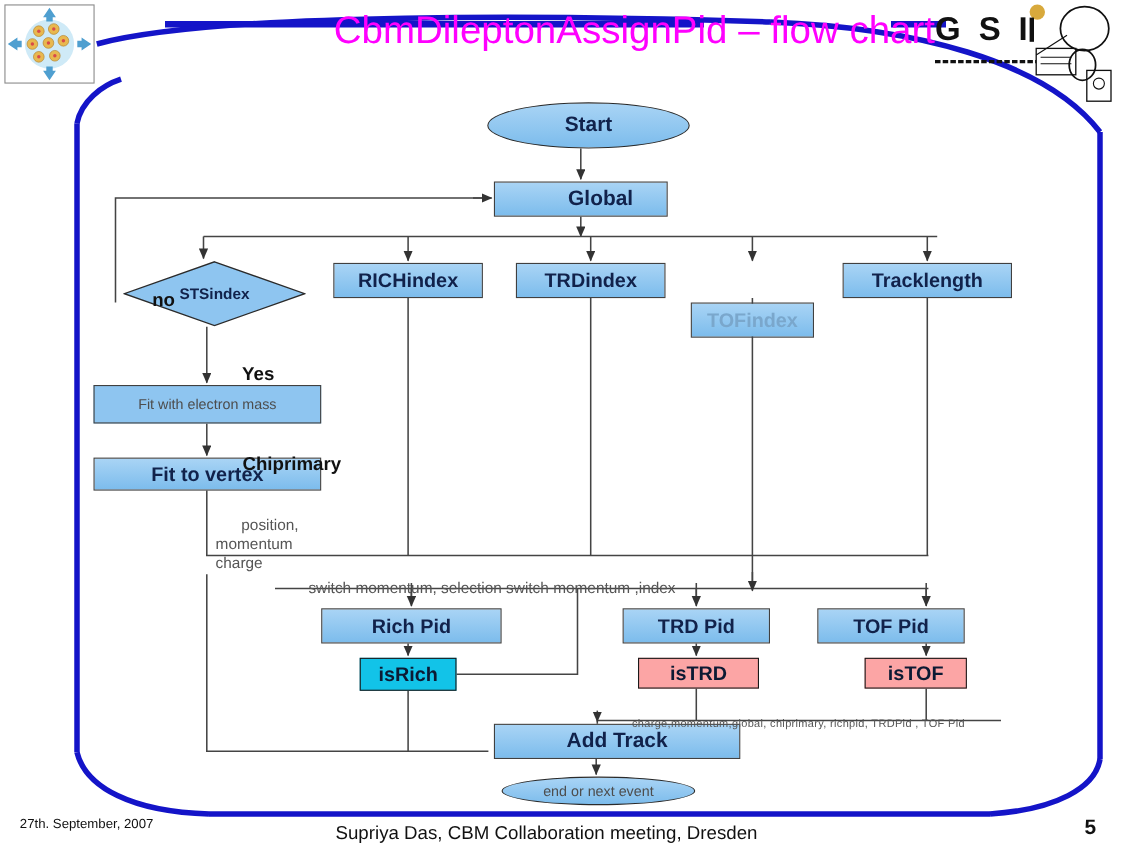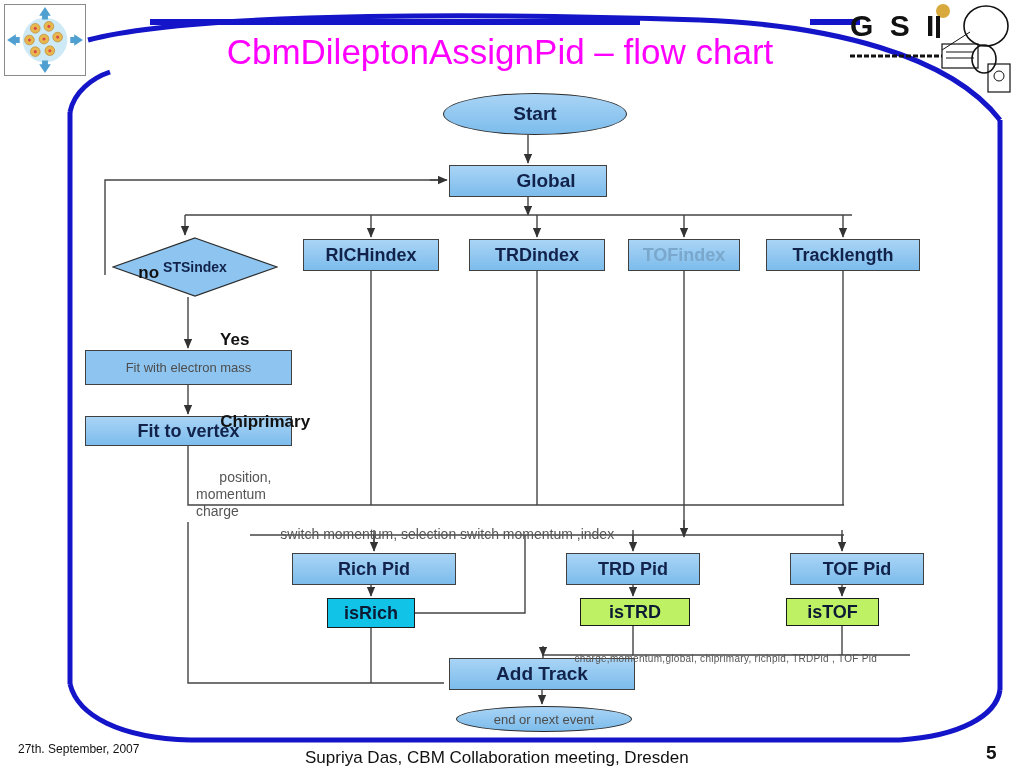--- a/index.html
+++ b/index.html
@@ -19,23 +19,22 @@
   #cbm-logo{
     position:absolute;left:4px;top:4px;width:82px;height:72px;
     border:1px solid #8a8a8a;background:#ffffff;box-sizing:border-box;
   }
   #gsi-logo{position:absolute;left:838px;top:2px;width:182px;height:92px;}
 
   
   #title{
     position:absolute;left:150px;top:6px;width:700px;height:44px;
     color:#ff00ff;font-size:35px;font-weight:400;
-    text-align:center;line-height:44px;white-space:nowrap;
-    font-family:"Liberation Sans", sans-serif;
-    margin-top:24px;
+    text-align:right;line-height:44px;white-space:nowrap;
+    font-family:"Liberation Sans", sans-serif;
   }
 
   
   #chart{position:absolute;left:0;top:80px;width:1024px;height:660px;}
   #edges{position:absolute;left:0;top:0;width:1024px;height:660px;}
 
   .node{
     position:absolute;box-sizing:border-box;
     display:flex;align-items:center;justify-content:center;
     text-align:center;
@@ -48,22 +47,22 @@
   }
   .box-grad{
     background:linear-gradient(180deg,#a9d4f5 0%,#7cbcec 100%);
   }
   .ellipse{
     background:linear-gradient(180deg,#a9d4f5 0%,#7cbcec 100%);
     border:1px solid #2b2b2b;border-radius:50%;
     font-weight:bold;
   }
   .cyan{background:#12c3e8;border:1px solid #1a1a1a;font-weight:bold;color:#0c1a33;}
-  .deepblue{background:#bef264;border:1px solid #1a1a1a;font-weight:bold;color:#0c1a33;}
-  .faded{color:#7aa7cc;font-weight:bold;}
+  .deepblue{background:#fca5a5;border:1px solid #1a1a1a;font-weight:bold;color:#0c1a33;}
+  .faded{color:#7aa7cc;font-weight:bold;margin-top:36px;}
   .thin{font-weight:normal;color:#4d4d4d;}
 
   .edge-label{
     position:absolute;color:#111111;
     font-family:"Liberation Sans", sans-serif;
     white-space:pre;
   }
   .lbl-bold{font-weight:bold;}
   .lbl-gray{color:#555555;}
 
@@ -281,37 +280,37 @@
     </div>
 
     <div class="node box box-grad" style="left:292px;top:473px;width:164px;height:32px;font-size:18px;">
       <span>Rich Pid</span>
     </div>
 
     <div class="node box box-grad" style="left:566px;top:473px;width:134px;height:32px;font-size:18px;">
       <span>TRD Pid</span>
     </div>
 
-    <div class="node box box-grad" style="left:790px;top:473px;width:134px;height:32px;font-size:18px;">
+    <div class="node box box-grad" style="left:743px;top:473px;width:134px;height:32px;font-size:18px;">
       <span>TOF Pid</span>
     </div>
 
     <div class="node cyan" style="left:327px;top:518px;width:88px;height:30px;font-size:18px;">
       <span>isRich</span>
     </div>
 
     <div class="node deepblue" style="left:580px;top:518px;width:110px;height:28px;font-size:18px;">
       <span>isTRD</span>
     </div>
 
     <div class="node deepblue" style="left:786px;top:518px;width:93px;height:28px;font-size:18px;">
       <span>isTOF</span>
     </div>
 
-    <div class="node box box-grad" style="left:449px;top:578px;width:186px;height:32px;font-size:19px;">
+    <div class="node box box-grad" style="left:449px;top:578px;width:224px;height:32px;font-size:19px;">
       <span>Add Track</span>
     </div>
 
     <div class="node ellipse thin" style="left:456px;top:626px;width:176px;height:26px;font-size:13px;">
       <span>end or next event</span>
     </div>
 
     <div class="edge-label lbl-bold" style="left:110px;top:163px;font-size:17px;">
       <span>no</span>
     </div>

